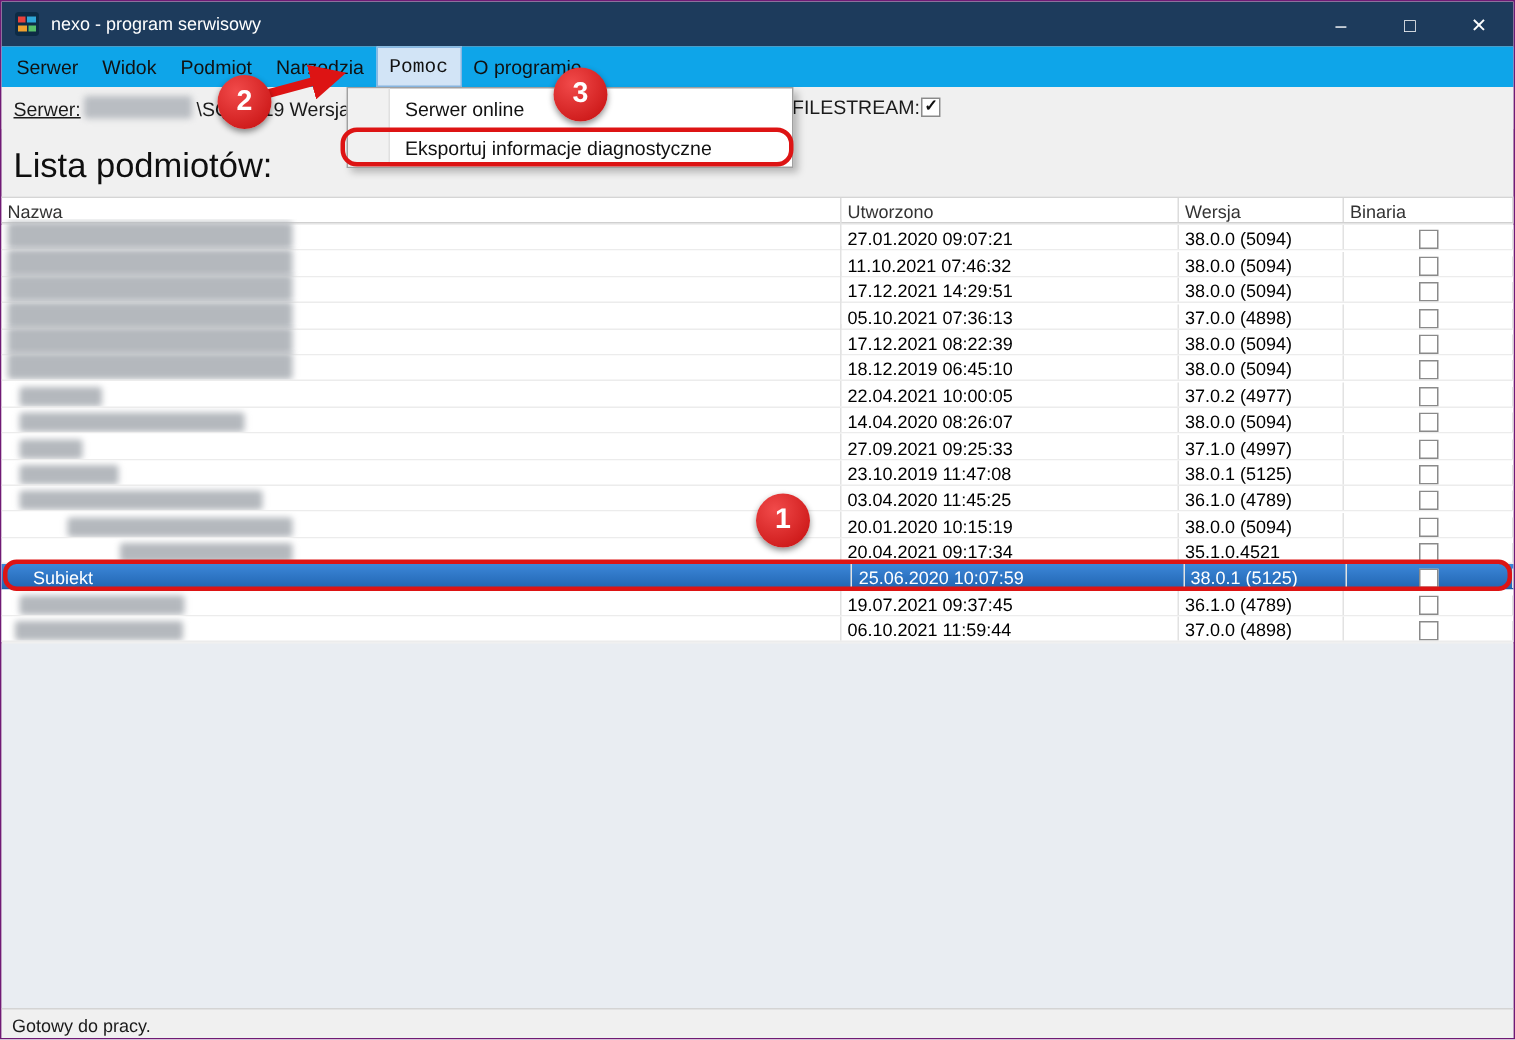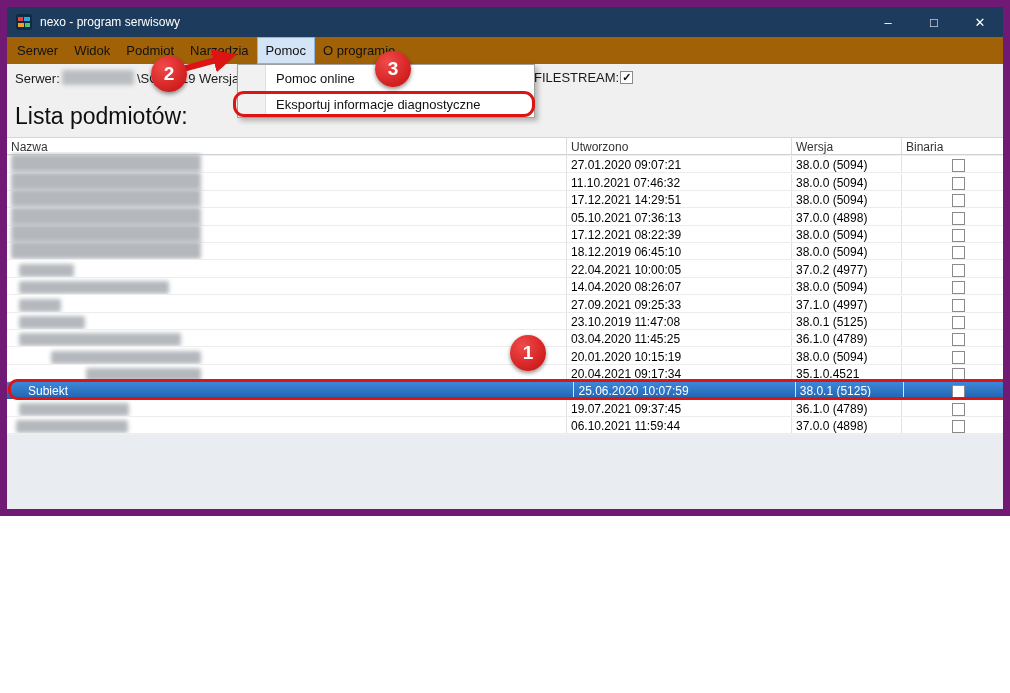--- a/index.html
+++ b/index.html
@@ -1,37 +1,37 @@
 <!DOCTYPE html>
 <html><head>
 <meta charset="utf-8">
 <style>
   * { margin:0; padding:0; box-sizing:border-box; }
   html,body { width:1010px; height:693px; font-family:"Liberation Sans", sans-serif; }
-  .window{ position:relative; width:1010px; height:516px; background:#f0f0f0;
-           border:7px solid #701a75; overflow:hidden; }
+  .window{ position:relative; width:1010px; height:693px; background:#f0f0f0;
+           border:1px solid #701a75; overflow:hidden; }
 
   
   .titlebar{ position:absolute; top:0; left:0; width:100%; height:30px;
              background:#1d3b5c; display:flex; align-items:center; color:#fff; }
   .app-icon{ width:16px; height:16px; margin:0 8px 0 9px; border-radius:2px; flex:0 0 auto; }
   .title-text{ font-size:12px; flex:1 1 auto; }
   .win-btn{ width:46px; height:30px; display:flex; align-items:center; justify-content:center;
             font-size:13px; color:#fff; cursor:default; }
 
   
   .menubar{ position:absolute; top:30px; left:0; width:100%; height:27px;
-            background:#a16207; display:flex; align-items:stretch; padding-left:2px; }
+            background:#0ea5e9; display:flex; align-items:stretch; padding-left:2px; }
   .menu-item{ font-size:13px; color:#111; padding:0 8px; display:flex; align-items:center; }
-  .menu-item.active{ background:#d2e4f6; border:1px solid #89b7e2; }
+  .menu-item.active{ background:#d2e4f6; border:1px solid #89b7e2;font-family:Liberation Mono, monospace; }
 
   
   .serverbar{ position:absolute; top:57px; left:0; width:100%; height:28px;
               background:#f0f0f0; font-size:13px; color:#1a1a1a; }
-  .serverbar .sv-label{ position:absolute; left:8px; top:7px; }
+  .serverbar .sv-label{ position:absolute; left:8px; top:7px;text-decoration:underline; }
   .sv-blur{ position:absolute; left:55px; top:6px; width:72px; height:15px;
             background:#b9bdc2; border-radius:2px; filter:blur(2px); }
   .sv-instance{ position:absolute; left:130px; top:7px; }
   .sv-version{ position:absolute; left:192px; top:7px; }
   .fs-wrap{ position:absolute; left:527px; top:6px; display:flex; align-items:center; gap:1px;text-align:right; }
 
   .checkbox{ display:inline-block; width:13px; height:13px; background:#fff;
              border:1px solid #8a8a8a; font-size:11px; line-height:11px; text-align:center; color:#111; }
   .checkbox.checked::after{ content:"\2713"; font-weight:bold; }
 
@@ -262,21 +262,21 @@
     </div>
 
   <div class="below-table"></div>
 
   <div class="statusbar">
     <span>Gotowy do pracy.</span>
   </div>
 
   <div class="dropdown">
     <div class="gutter"></div>
-    <div class="dd-item">Pomoc online</div>
+    <div class="dd-item">Serwer online</div>
     <div class="dd-item">Eksportuj informacje diagnostyczne</div>
   </div>
 
   <div class="ann-rect rect-export"></div>
   <div class="ann-rect rect-subiekt"></div>
 
   <div class="badge" style="left:144px; top:49px;">2</div>
   <div class="badge" style="left:368px; top:44px;">3</div>
   <div class="badge" style="left:503px; top:328px;">1</div>
 

